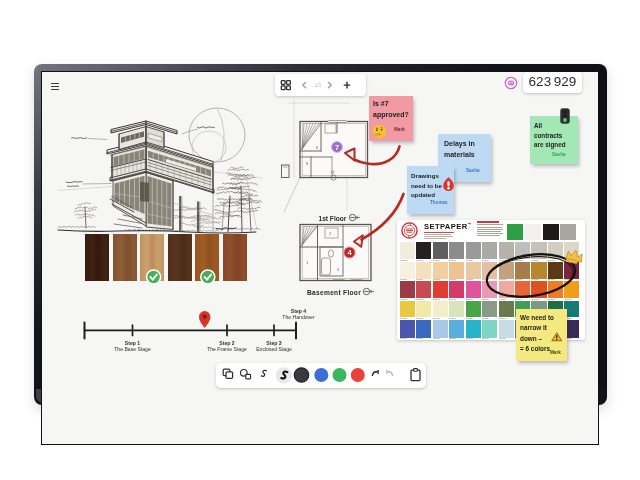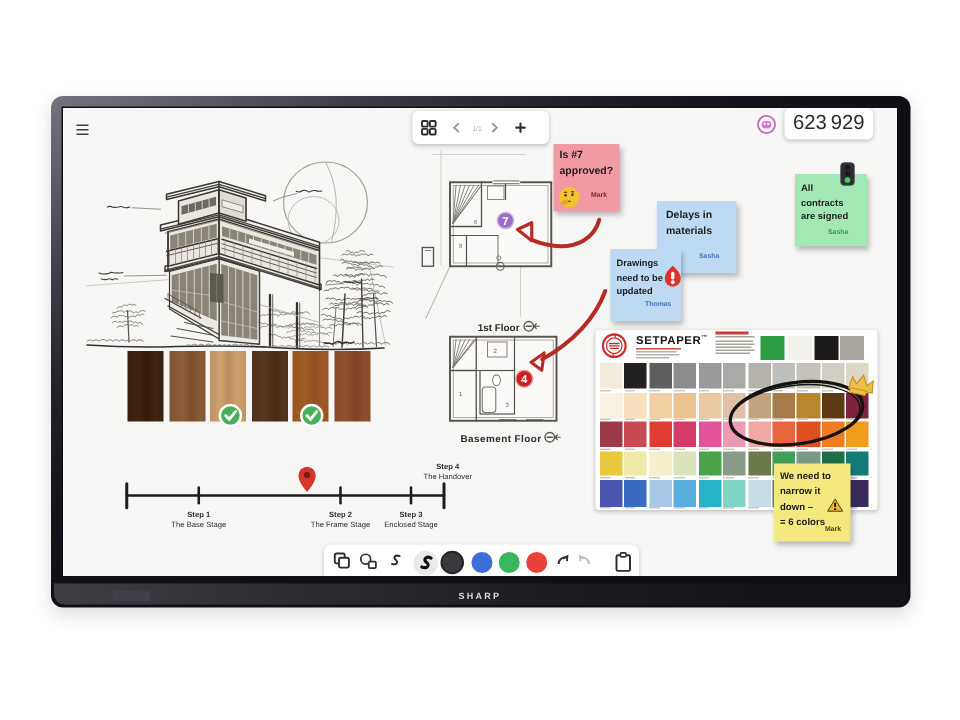--- a/index.html
+++ b/index.html
@@ -1,20 +1,20 @@
 <!DOCTYPE html>
 <html><head><meta charset="utf-8"><style>
 html,body{margin:0;padding:0}
 body{width:640px;height:480px;background:#fff;font-family:"Liberation Sans",sans-serif;position:relative;overflow:hidden}
 .monitor{position:absolute;left:34px;top:64px;width:573px;height:341px;border-radius:8px;
  background:radial-gradient(560px 340px at 0px 0px,#74747e 0%,#5a5a64 18%,#3a3a44 38%,#23232b 58%,#15151d 78%,#0f0f15 100%);
  box-shadow:0 5px 12px rgba(60,60,70,0.18)}
 .chin{position:absolute;left:36px;top:389px;width:569px;height:14px;border-radius:0 0 7px 7px;
  background:linear-gradient(90deg,#3e3e44 0%,#2c2c32 30%,#1d1d23 55%,#131319 85%)}
-.screen{position:absolute;left:42px;top:72px;width:556px;height:312px;background:#f6f6f4;overflow:hidden;outline:1.5px solid #111119}
+.screen{position:absolute;left:42px;top:72px;width:556px;height:372px;background:#f6f6f4;overflow:hidden;outline:1.5px solid #111119}
 .sharp{position:absolute;left:302px;top:394.5px;width:36px;text-align:center;font-size:6px;font-weight:bold;letter-spacing:1.5px;color:#dcdce0}
 .chipA{position:absolute;left:55px;top:394.5px;width:16px;height:5.5px;border-radius:2px;background:#3c3c42}
 .chipB{position:absolute;left:75px;top:393.5px;width:25px;height:7px;border-radius:2px;background:#40404a}
 .card{position:absolute;background:#fff;border-radius:4px;box-shadow:0 1px 3px rgba(40,40,60,.25)}
 .note{position:absolute;z-index:3;box-shadow:1.5px 2.5px 3.5px rgba(40,40,60,.3);color:#1c1c1c;font-weight:bold;line-height:1.55;padding:3px 0 0 4px;font-size:6.4px}
 .sig{position:absolute;z-index:4;font-size:4.6px;font-weight:bold}
 .swatch{position:absolute;top:161.5px;width:24px;height:47px}
 .cell{position:absolute}
 </style></head><body>
 <div class="monitor"></div>

